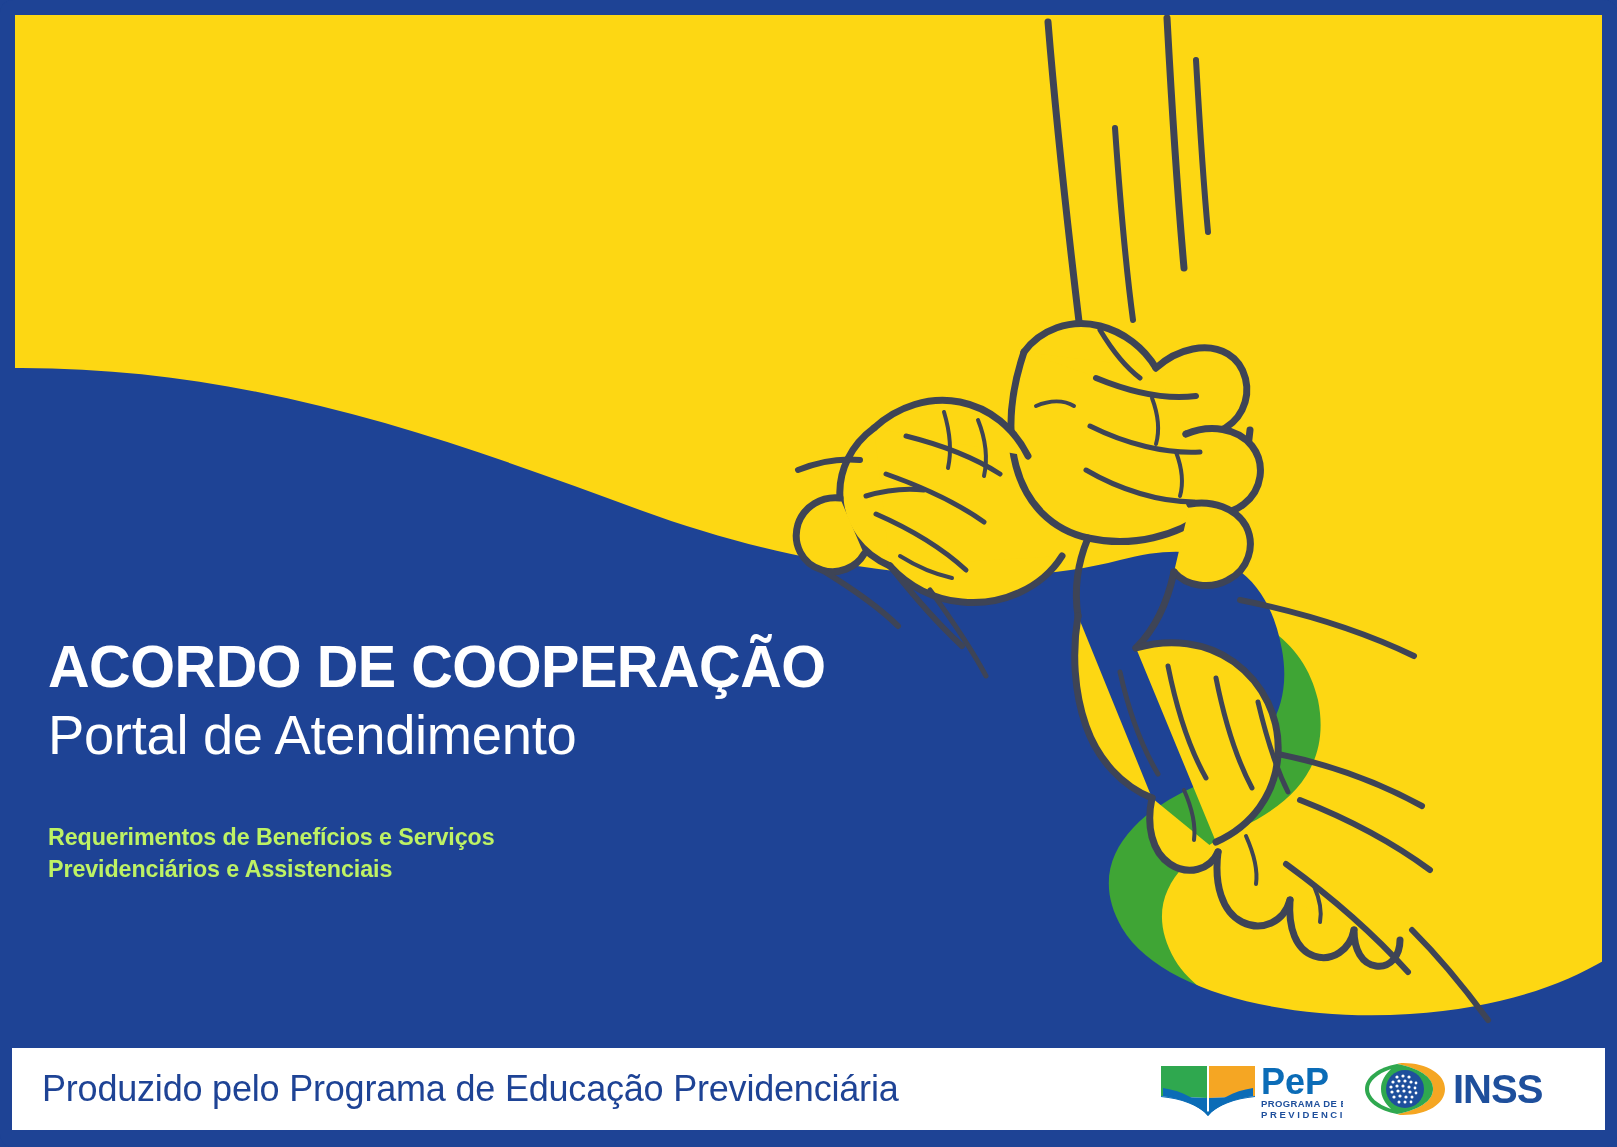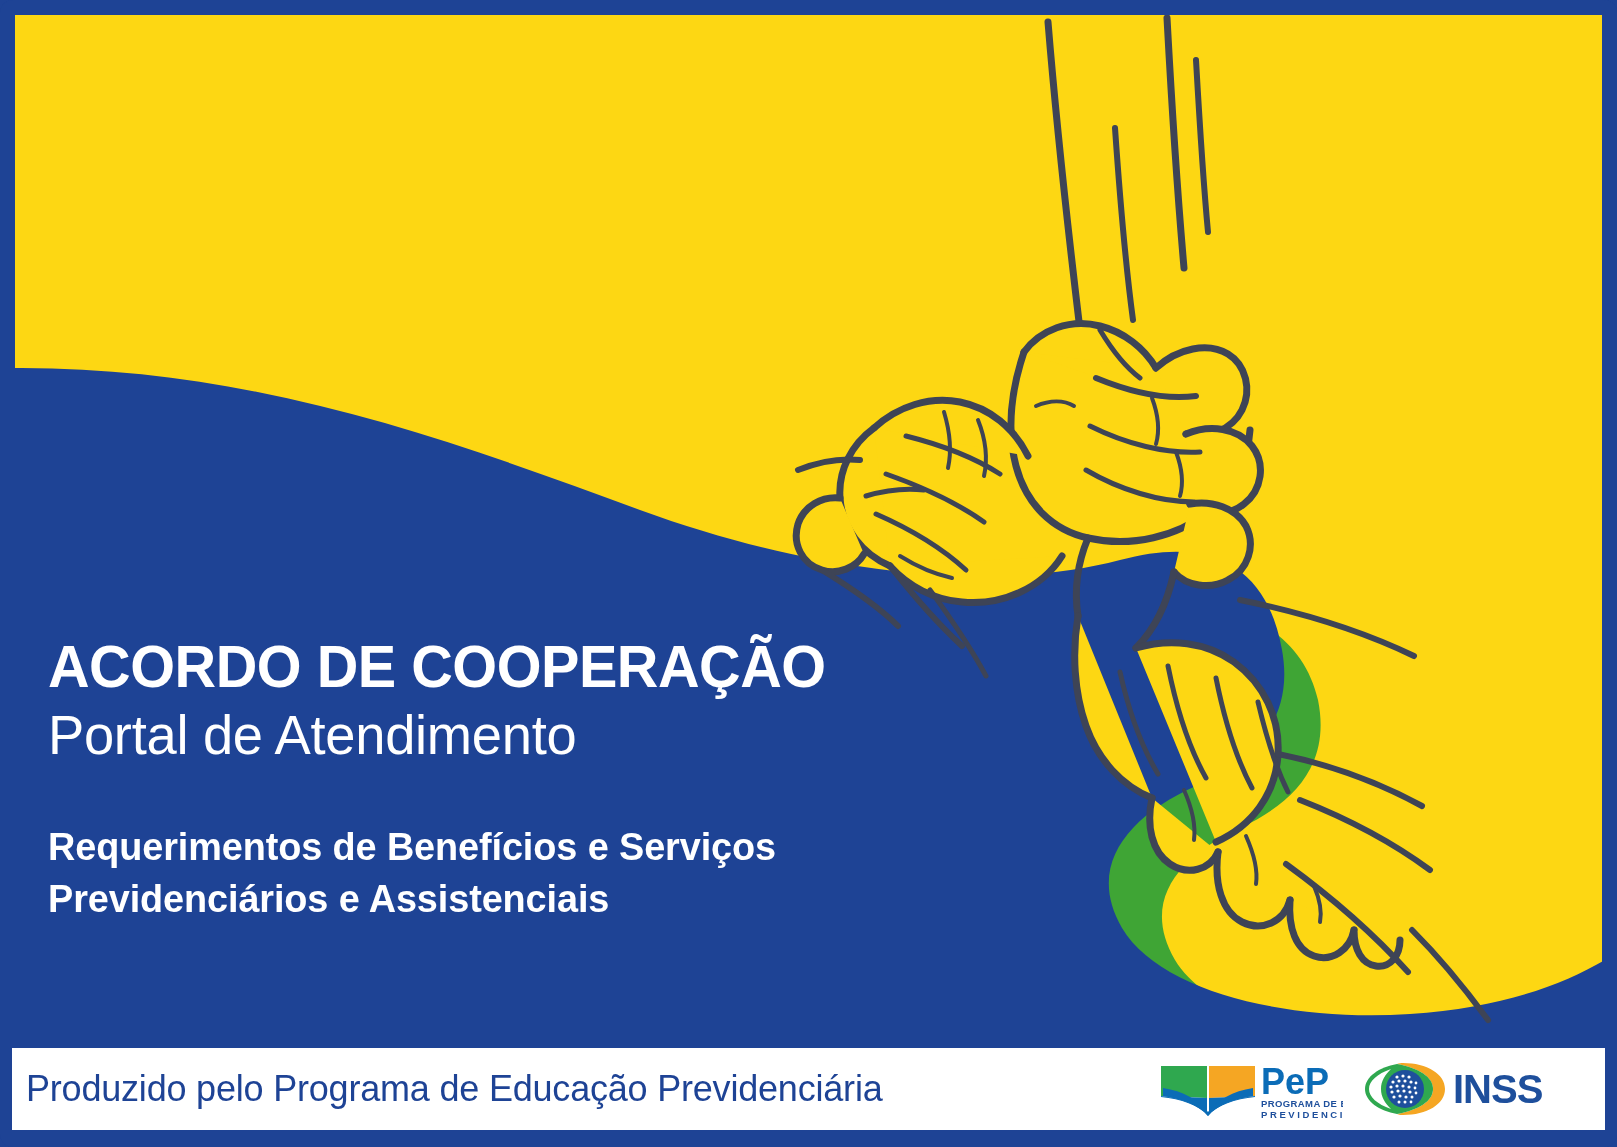--- a/index.html
+++ b/index.html
@@ -48,43 +48,43 @@
     color:#ffffff;
     white-space:nowrap;
     margin-top:6px;
     transform:scaleX(0.97);
     transform-origin:left center;
   }
   #desc {
     margin-top:54px;
     font-family:"Liberation Sans", sans-serif;
     font-weight:bold;
-    font-size:39px;
+    font-size:24px;
     line-height:1.33;
     letter-spacing:-0.1px;
-    color:#ffffff;
+    color:#bef264;
   }
   #desc .line { white-space:nowrap; display:block; transform:scaleX(0.97); transform-origin:left center; }
 
   
   #footer {
     position:absolute;
     left:12px; top:1048px;
     width:1593px; height:82px;
     background:#ffffff;
     z-index:10;
     display:flex;
     align-items:center;
   }
   #footer-text {
     font-family:"Liberation Sans", sans-serif;
     font-size:36px;
     color:#1e4395;
     white-space:nowrap;
-    margin-left:14px;
+    margin-left:30px;
     letter-spacing:-0.2px;
     flex:0 0 auto;
   }
   #footer-logos {
     margin-left:auto;
     display:flex;
     align-items:center;
     gap:18px;
     padding-right:44px;
   }

